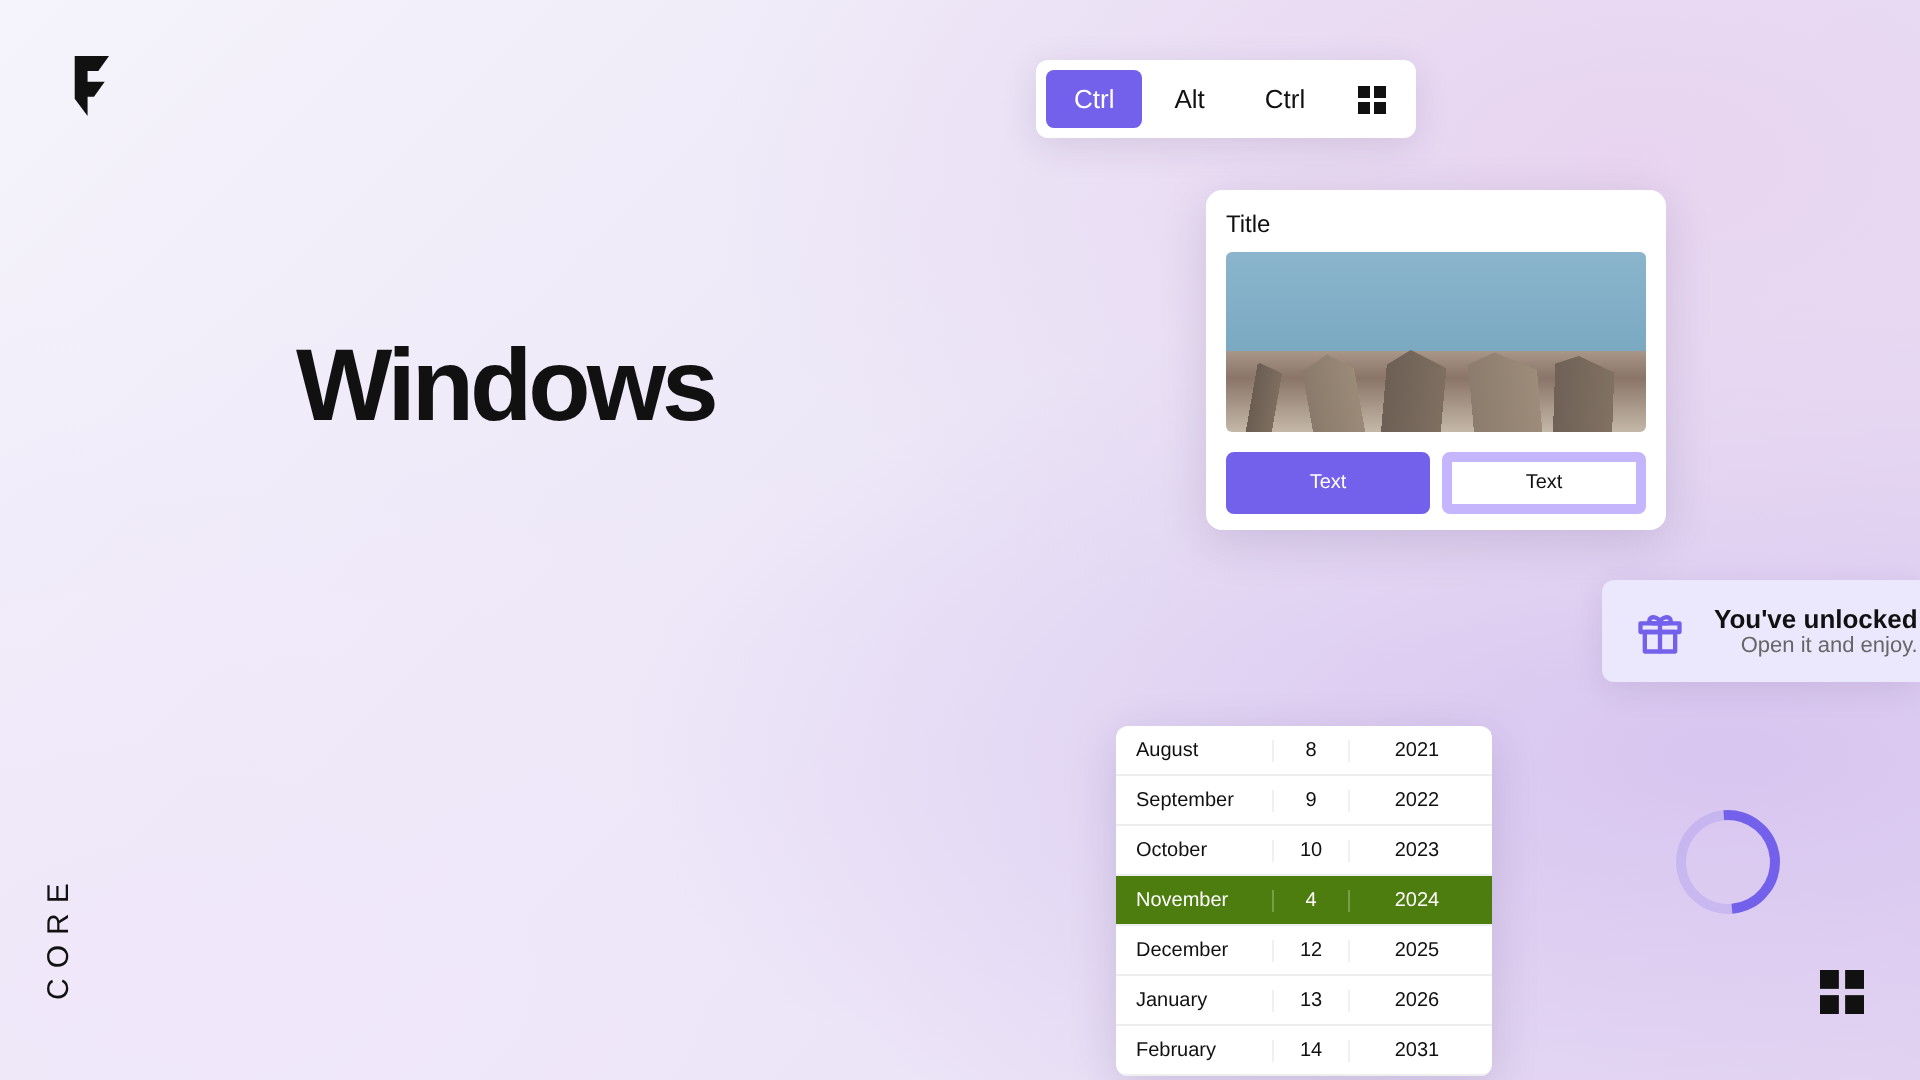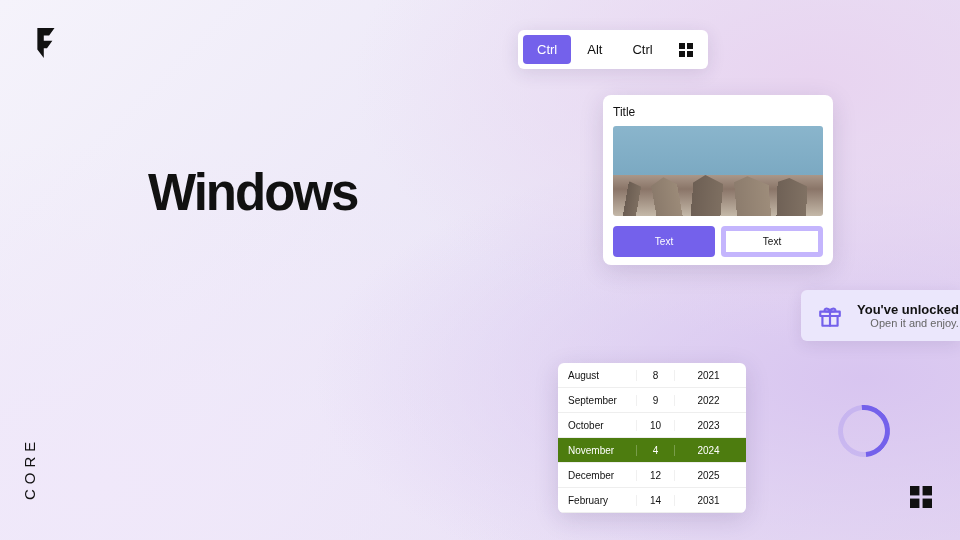--- a/index.html
+++ b/index.html
@@ -165,20 +165,25 @@
       <span class="dp-m">November</span>
       <span class="dp-d">4</span>
       <span class="dp-y">2024</span>
     </div>
   <div class="dp-row">
       <span class="dp-m">December</span>
       <span class="dp-d">12</span>
       <span class="dp-y">2025</span>
     </div>
   <div class="dp-row">
+      <span class="dp-m">January</span>
+      <span class="dp-d">13</span>
+      <span class="dp-y">2026</span>
+    </div>
+  <div class="dp-row">
       <span class="dp-m">February</span>
       <span class="dp-d">14</span>
       <span class="dp-y">2031</span>
     </div>
 </div>
 
 <div class="spinner"></div>
 
 <div class="win-icon">
   <svg viewBox="0 0 14 14">

